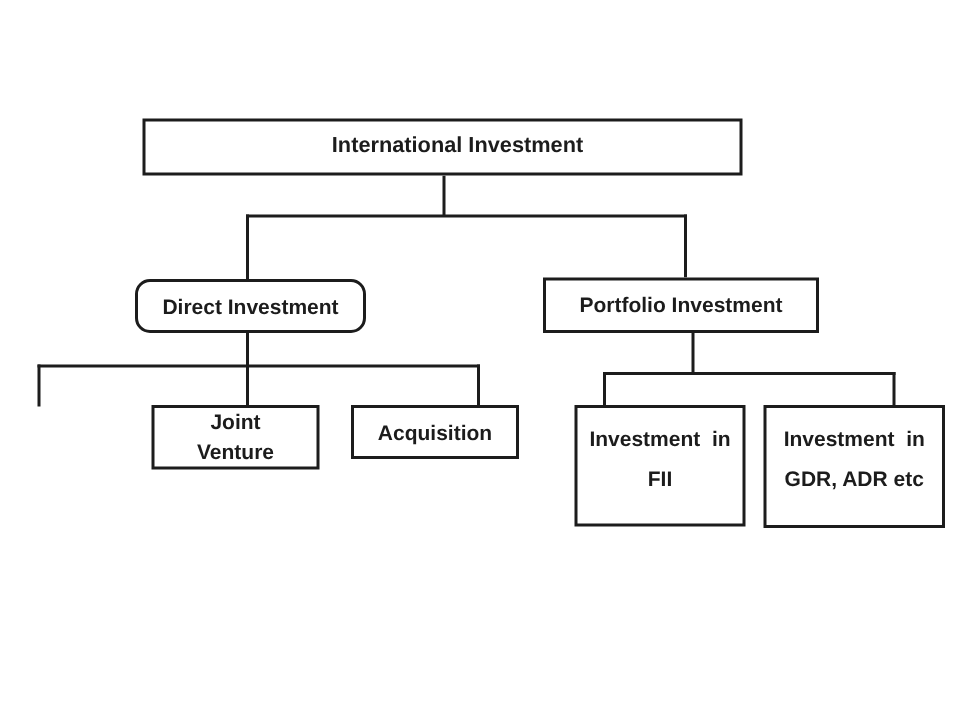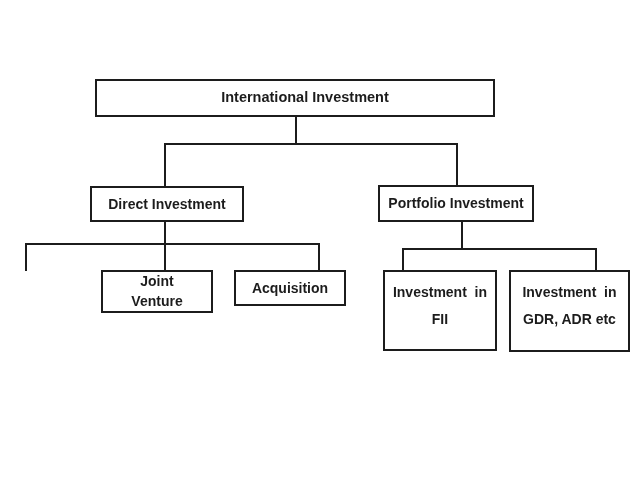--- a/index.html
+++ b/index.html
@@ -30,22 +30,22 @@
     white-space:pre-wrap;
     font-size:14px;
     line-height:1.45;
   }
   .line{
     position:absolute;
     background:var(--line);
   }
   
   .n-international{left:95px;top:79px;width:400px;height:38px;font-size:14.5px;padding-left:20px;}
-  .n-direct{left:90px;top:186px;width:154px;height:36px;}
-  .n-portfolio{left:362px;top:185px;width:156px;height:37px;margin-left:16px;}
+  .n-direct{left:90px;top:186px;width:154px;height:36px;border-radius:10px;}
+  .n-portfolio{left:362px;top:185px;width:184px;height:37px;}
   .n-wholly{left:5px;top:271px;width:79px;height:69px;font-size:13.5px;line-height:1.55;}
   .n-joint{left:101px;top:270px;width:112px;height:43px;line-height:1.4;}
   .n-acquisition{left:234px;top:270px;width:112px;height:36px;}
   .n-fii{left:383px;top:270px;width:114px;height:81px;align-items:flex-start;padding-top:7px;line-height:1.95;}
   .n-gdr{left:509px;top:270px;width:121px;height:82px;align-items:flex-start;padding-top:7px;line-height:1.95;}
   
   .l-root-down{left:295px;top:117px;width:2px;height:27px;}
   .l-level2-h{left:164px;top:143px;width:294px;height:2px;}
   .l-direct-drop{left:164px;top:143px;width:2px;height:43px;}
   .l-portfolio-drop{left:456px;top:143px;width:2px;height:42px;}

